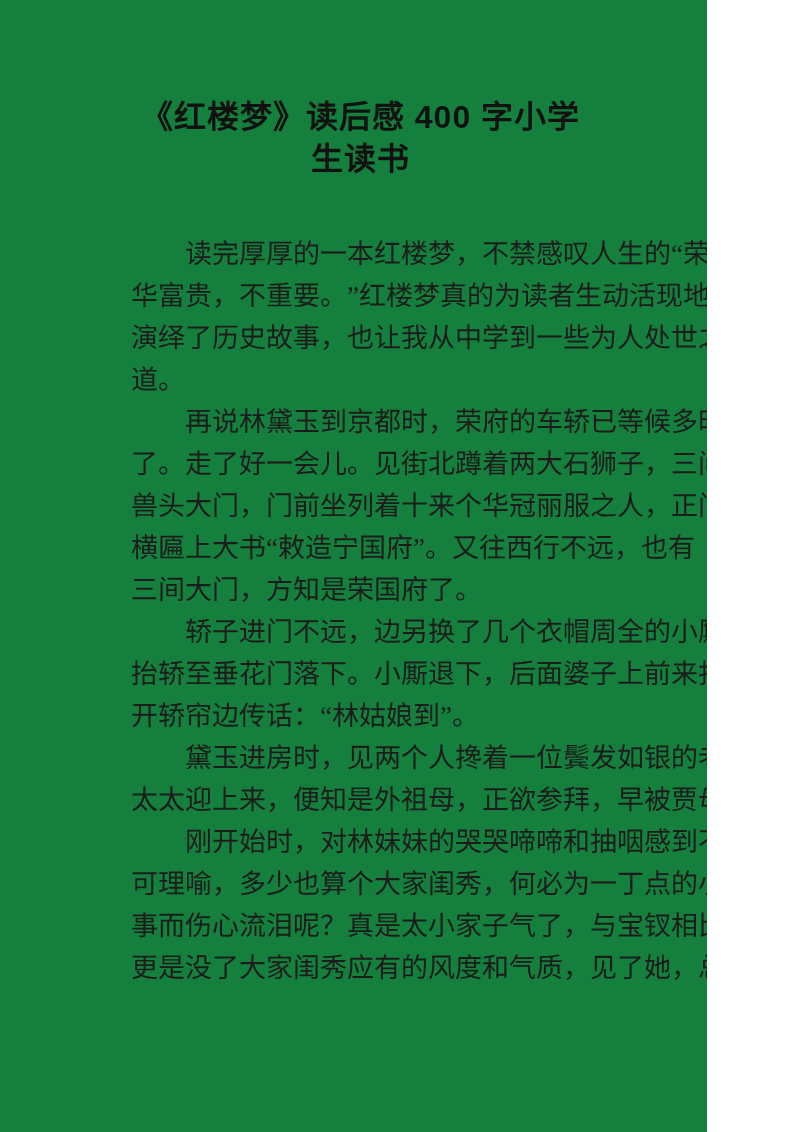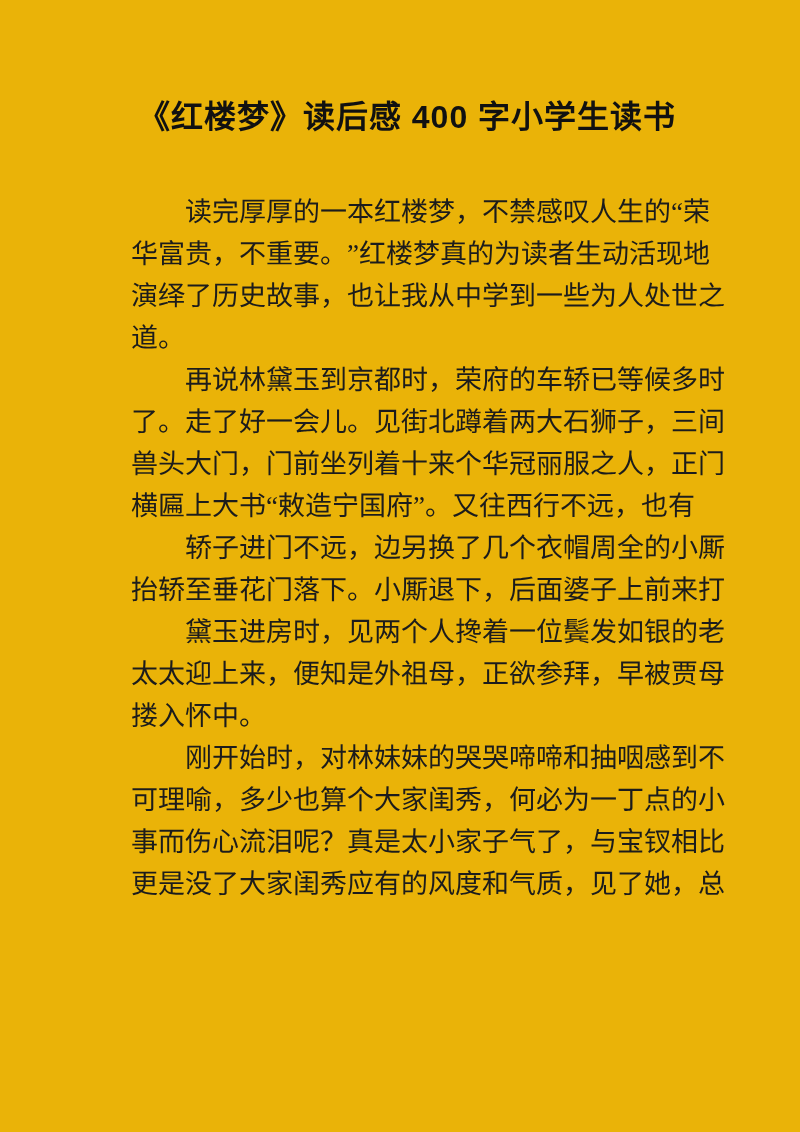--- a/index.html
+++ b/index.html
@@ -2,23 +2,23 @@
 <html lang="zh-CN"><head>
 <meta charset="utf-8">
 <style>
   html, body {
     margin: 0;
     padding: 0;
     background: #ffffff;
   }
   .page {
     position: relative;
-    width: 800px;
+    width: 707px;
     height: 1132px;
-    background: #eab308;
+    background: #15803d;
     overflow: hidden;
     color: #1a1a1a;
   }
   
   .doc-title {
     margin: 96px 117px 0 131px;
     text-align: center;
     font-family: "Liberation Sans", "DejaVu Sans", sans-serif;
     font-weight: 700;
     font-size: 32px;
@@ -223,20 +223,21 @@
           <span>又</span>
           <span>往</span>
           <span>西</span>
           <span>行</span>
           <span>不</span>
           <span>远</span>
           <span>，</span>
           <span>也</span>
           <span>有</span>
         </div>
+      <div class="line">三间大门，方知是荣国府了。</div>
     </div>
 
     <div class="para">
       <div class="line fill indent">
           <span>轿</span>
           <span>子</span>
           <span>进</span>
           <span>门</span>
           <span>不</span>
           <span>远</span>
@@ -272,20 +273,21 @@
           <span>，</span>
           <span>后</span>
           <span>面</span>
           <span>婆</span>
           <span>子</span>
           <span>上</span>
           <span>前</span>
           <span>来</span>
           <span>打</span>
         </div>
+      <div class="line">开轿帘边传话：“林姑娘到”。</div>
     </div>
 
     <div class="para">
       <div class="line fill indent">
           <span>黛</span>
           <span>玉</span>
           <span>进</span>
           <span>房</span>
           <span>时</span>
           <span>，</span>
@@ -321,21 +323,20 @@
           <span>正</span>
           <span>欲</span>
           <span>参</span>
           <span>拜</span>
           <span>，</span>
           <span>早</span>
           <span>被</span>
           <span>贾</span>
           <span>母</span>
         </div>
-      <div class="line">搂入怀中。</div>
     </div>
 
     <div class="para">
       <div class="line fill indent">
           <span>刚</span>
           <span>开</span>
           <span>始</span>
           <span>时</span>
           <span>，</span>
           <span>对</span>

